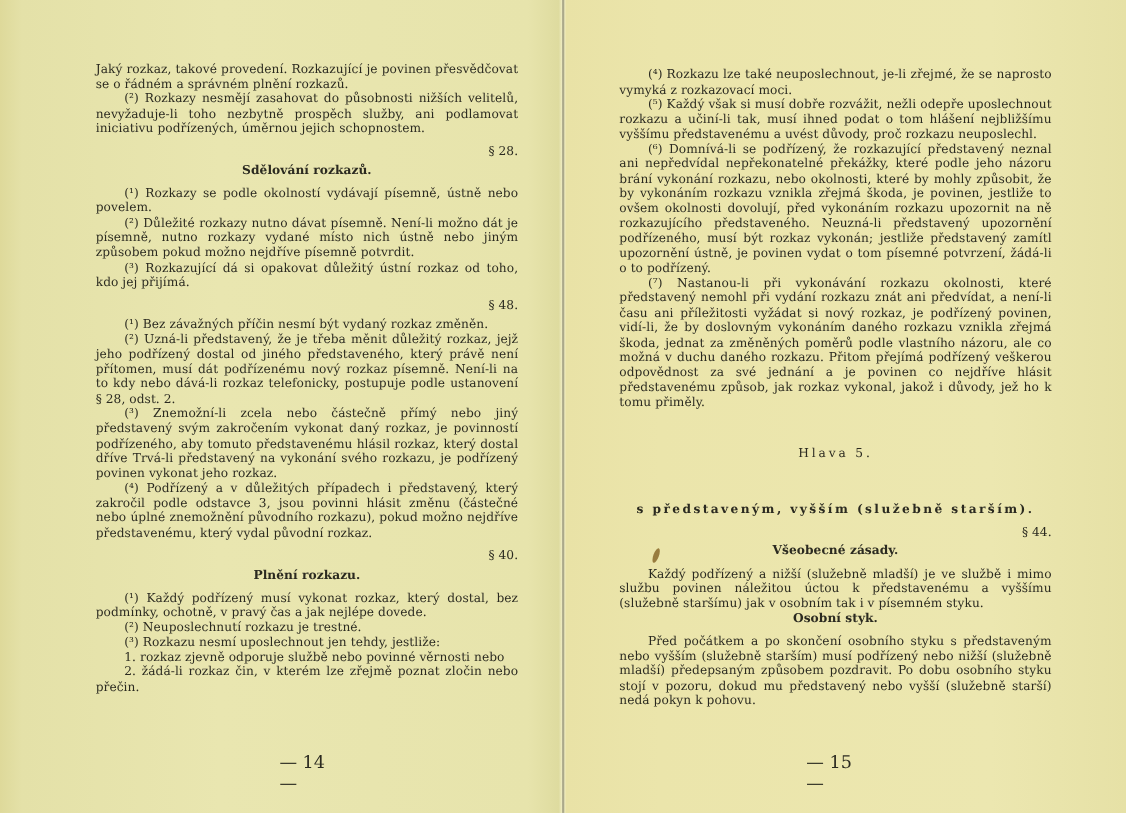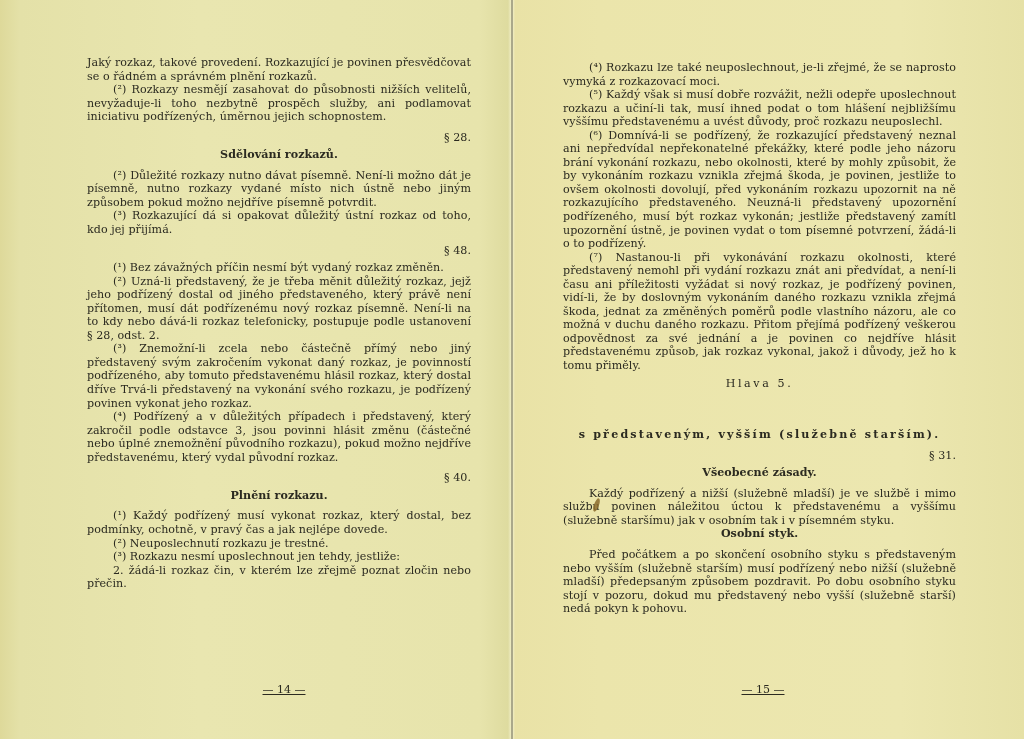--- a/index.html
+++ b/index.html
@@ -47,28 +47,27 @@
     .title {
       text-align: center;
       font-weight: bold;
       margin: 0 0 7px 0;
     }
     .spaced {
       text-align: center;
       letter-spacing: 2.6px;
     }
     .spaced.bold { font-weight: bold; margin-top: 38px; }
-    .chapter { margin-top: 4px; }
+    .chapter { margin-top: 32px; }
     .folio {
       position: absolute;
       top: 683px;
-      font-size: 11px;
+      font-size: 16px;
       width: 60px;
-      text-align: center;
-      text-decoration: underline;
+      text-align: left;
     }
     .folio.left { left: 254px; }
     .folio.right { left: 733px; }
     .stain {
       position: absolute;
       left: 594px;
       top: 498px;
       width: 5px;
       height: 14px;
       border-radius: 50%;
@@ -82,48 +81,50 @@
 
 <div class="spread">
   <div class="gutter"></div>
 
   <div class="page left">
     <p>Jaký rozkaz, takové provedení. Rozkazující je povinen přesvědčovat se o řádném a správném plnění rozkazů.</p>
     <p class="ind">(²) Rozkazy nesmějí zasahovat do působnosti nižších velitelů, nevyžaduje-li toho nezbytně prospěch služby, ani podlamovat iniciativu podřízených, úměrnou jejich schopnostem.</p>
 
     <p class="sec">§ 28.</p>
     <p class="title">Sdělování rozkazů.</p>
+    <p class="ind">(¹) Rozkazy se podle okolností vydávají písemně, ústně nebo povelem.</p>
     <p class="ind">(²) Důležité rozkazy nutno dávat písemně. Není-li možno dát je písemně, nutno rozkazy vydané místo nich ústně nebo jiným způsobem pokud možno nejdříve písemně potvrdit.</p>
     <p class="ind">(³) Rozkazující dá si opakovat důležitý ústní rozkaz od toho, kdo jej přijímá.</p>
 
     <p class="sec">§ 48.</p>
     <p class="ind">(¹) Bez závažných příčin nesmí být vydaný rozkaz změněn.</p>
     <p class="ind">(²) Uzná-li představený, že je třeba měnit důležitý rozkaz, jejž jeho podřízený dostal od jiného představeného, který právě není přítomen, musí dát podřízenému nový rozkaz písemně. Není-li na to kdy nebo dává-li rozkaz telefonicky, postupuje podle ustanovení § 28, odst. 2.</p>
     <p class="ind">(³) Znemožní-li zcela nebo částečně přímý nebo jiný představený svým zakročením vykonat daný rozkaz, je povinností podřízeného, aby tomuto představenému hlásil rozkaz, který dostal dříve Trvá-li představený na vykonání svého rozkazu, je podřízený povinen vykonat jeho rozkaz.</p>
     <p class="ind">(⁴) Podřízený a v důležitých případech i představený, který zakročil podle odstavce 3, jsou povinni hlásit změnu (částečné nebo úplné znemožnění původního rozkazu), pokud možno nejdříve představenému, který vydal původní rozkaz.</p>
 
     <p class="sec">§ 40.</p>
     <p class="title">Plnění rozkazu.</p>
     <p class="ind">(¹) Každý podřízený musí vykonat rozkaz, který dostal, bez podmínky, ochotně, v pravý čas a jak nejlépe dovede.</p>
     <p class="ind">(²) Neuposlechnutí rozkazu je trestné.</p>
     <p class="ind">(³) Rozkazu nesmí uposlechnout jen tehdy, jestliže:</p>
+    <p class="ind">1. rozkaz zjevně odporuje službě nebo povinné věrnosti nebo</p>
     <p class="ind">2. žádá-li rozkaz čin, v kterém lze zřejmě poznat zločin nebo přečin.</p>
   </div>
   <div class="folio left">— 14 —</div>
 
   <div class="page right">
     <p class="ind">(⁴) Rozkazu lze také neuposlechnout, je-li zřejmé, že se naprosto vymyká z rozkazovací moci.</p>
     <p class="ind">(⁵) Každý však si musí dobře rozvážit, nežli odepře uposlechnout rozkazu a učiní-li tak, musí ihned podat o tom hlášení nejbližšímu vyššímu představenému a uvést důvody, proč rozkazu neuposlechl.</p>
     <p class="ind">(⁶) Domnívá-li se podřízený, že rozkazující představený neznal ani nepředvídal nepřekonatelné překážky, které podle jeho názoru brání vykonání rozkazu, nebo okolnosti, které by mohly způsobit, že by vykonáním rozkazu vznikla zřejmá škoda, je povinen, jestliže to ovšem okolnosti dovolují, před vykonáním rozkazu upozornit na ně rozkazujícího představeného. Neuzná-li představený upozornění podřízeného, musí být rozkaz vykonán; jestliže představený zamítl upozornění ústně, je povinen vydat o tom písemné potvrzení, žádá-li o to podřízený.</p>
     <p class="ind">(⁷) Nastanou-li při vykonávání rozkazu okolnosti, které představený nemohl při vydání rozkazu znát ani předvídat, a není-li času ani příležitosti vyžádat si nový rozkaz, je podřízený povinen, vidí-li, že by doslovným vykonáním daného rozkazu vznikla zřejmá škoda, jednat za změněných poměrů podle vlastního názoru, ale co možná v duchu daného rozkazu. Přitom přejímá podřízený veškerou odpovědnost za své jednání a je povinen co nejdříve hlásit představenému způsob, jak rozkaz vykonal, jakož i důvody, jež ho k tomu přiměly.</p>
 
     <p class="spaced chapter">Hlava 5.</p>
     <p class="spaced bold" style="letter-spacing:2.2px">s představeným, vyšším (služebně starším).</p>
 
-    <p class="sec">§ 31.</p>
+    <p class="sec">§ 44.</p>
     <p class="title">Všeobecné zásady.</p>
     <p class="ind">Každý podřízený a nižší (služebně mladší) je ve službě i mimo službu povinen náležitou úctou k představenému a vyššímu (služebně staršímu) jak v osobním tak i v písemném styku.</p>
 
     <p class="title">Osobní styk.</p>
     <p class="ind">Před počátkem a po skončení osobního styku s představeným nebo vyšším (služebně starším) musí podřízený nebo nižší (služebně mladší) předepsaným způsobem pozdravit. Po dobu osobního styku stojí v pozoru, dokud mu představený nebo vyšší (služebně starší) nedá pokyn k pohovu.</p>
   </div>
   <div class="folio right">— 15 —</div>
 
   <div class="stain"></div>
 </div>

